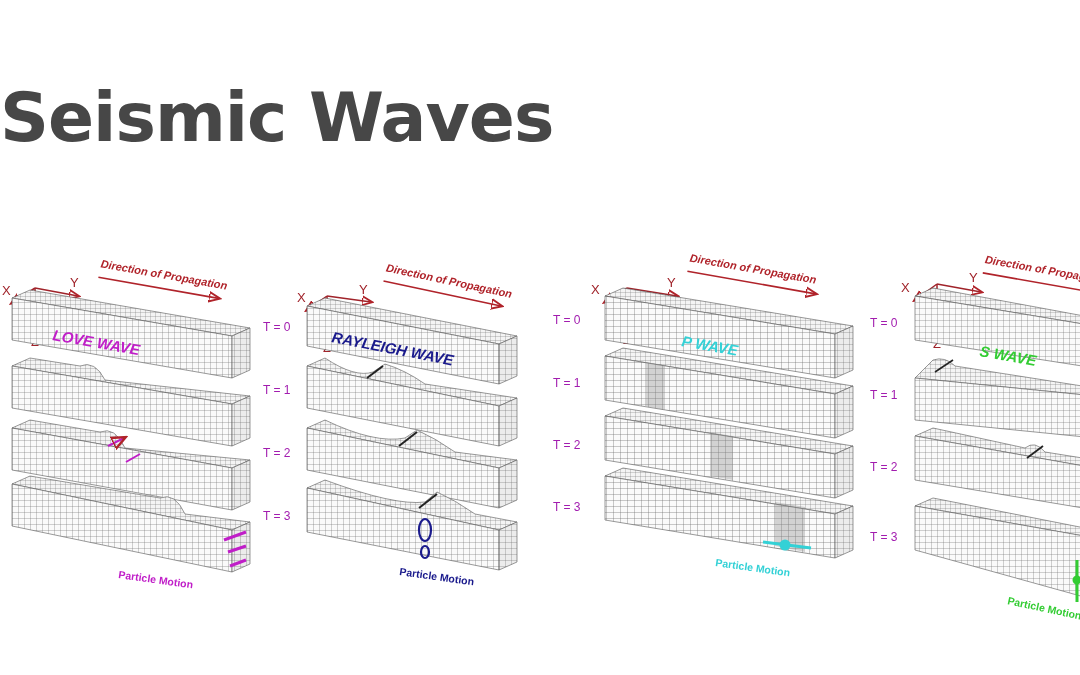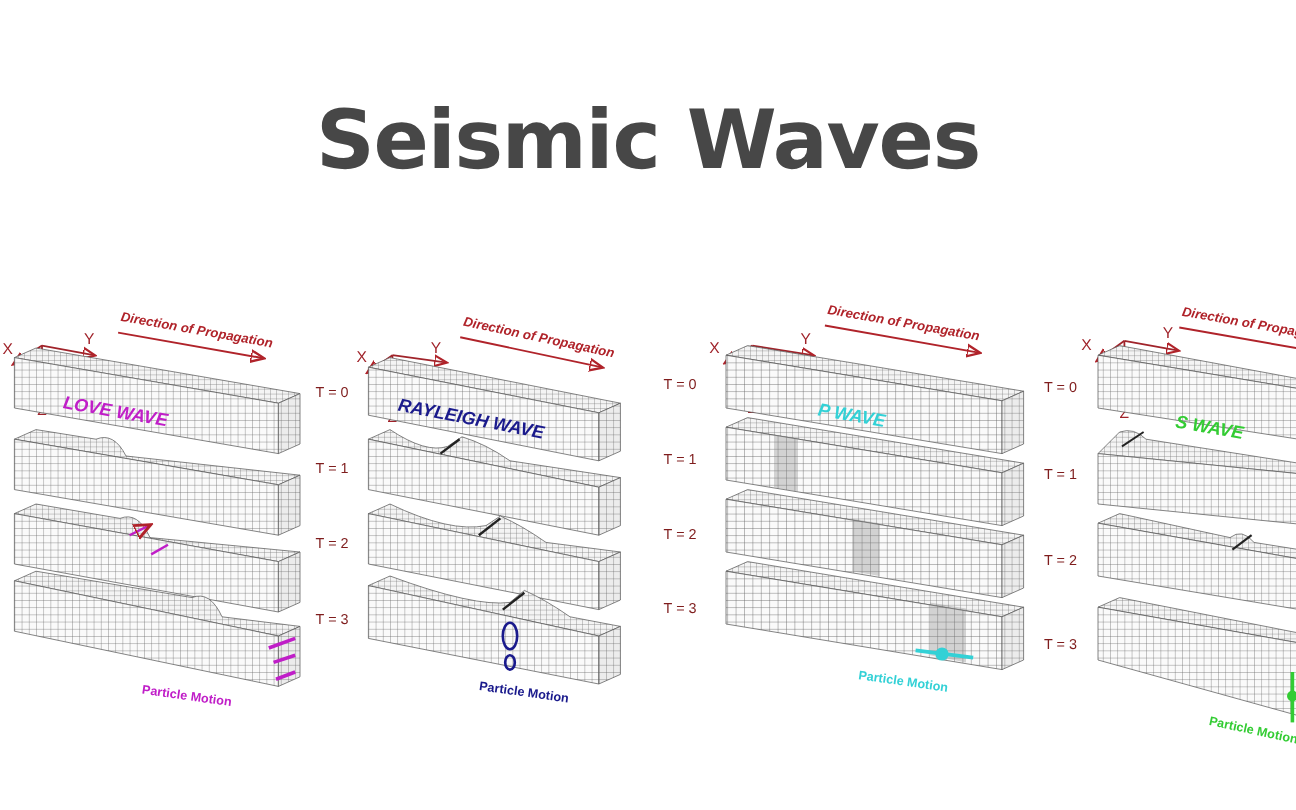--- a/index.html
+++ b/index.html
@@ -1,24 +1,24 @@
 <!DOCTYPE html>
 <html><head>
 <meta charset="utf-8">
 <style>
   html, body { margin: 0; padding: 0; background: #ffffff; }
   body { width: 1080px; height: 675px; position: relative; overflow: hidden; font-family: "Liberation Sans", sans-serif; }
   .title {
-    position: absolute; left: 0; top: 78px; width: 1080px; text-align: center;
+    position: absolute; left: 0; top: 78px; width: 1080px; 
     font-family: "DejaVu Sans", sans-serif; font-weight: bold; font-size: 68px;
     color: #474747; letter-spacing: -1px;
   }
   .panel { position: absolute; top: 260px; }
   .panel svg { overflow: visible; }
-  .tlabel { position: absolute; font-size: 12px; color: #7f1d1d; font-family: "Liberation Sans", sans-serif; }
+  .tlabel { position: absolute; font-size: 12px; color: #a21caf; font-family: "Liberation Sans", sans-serif; }
   .axis-lbl { font-family: "Liberation Sans", sans-serif; font-size: 13px; fill: #a0232a; }
   .prop-lbl { font-family: "Liberation Sans", sans-serif; font-size: 11px; font-weight: bold; fill: #b0232a; font-style: italic; }
   .wave-lbl { font-family: "Liberation Sans", sans-serif; font-size: 15px; font-weight: bold; font-style: italic; }
   .pm-lbl { font-family: "Liberation Sans", sans-serif; font-size: 10.5px; font-weight: bold; }
 </style>
 </head>
 <body>
 
 <div class="title">Seismic Waves</div>
 

